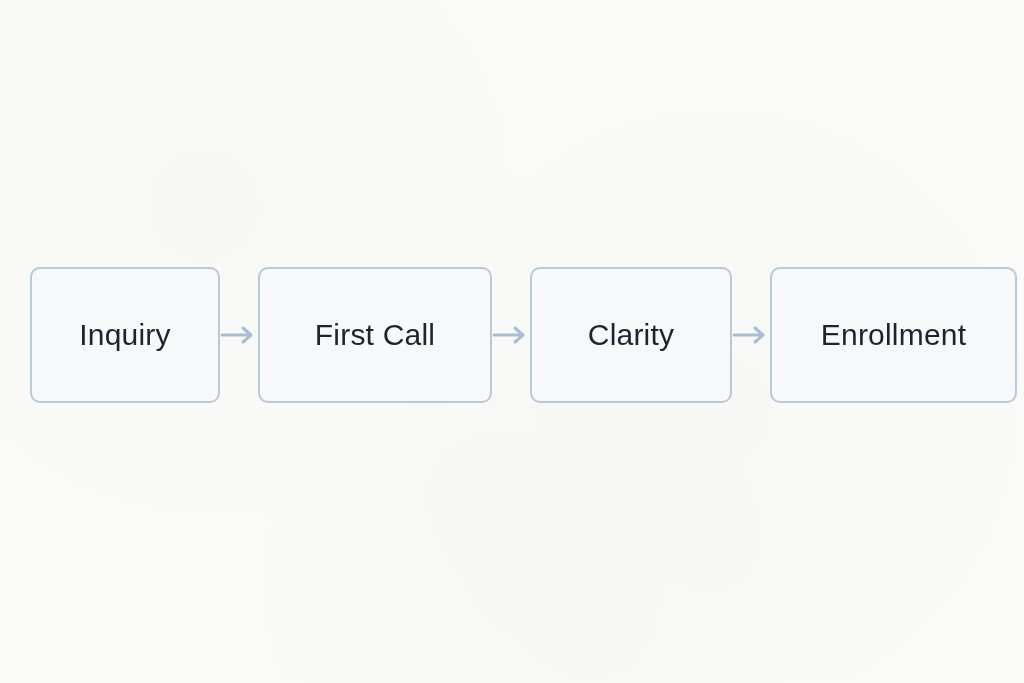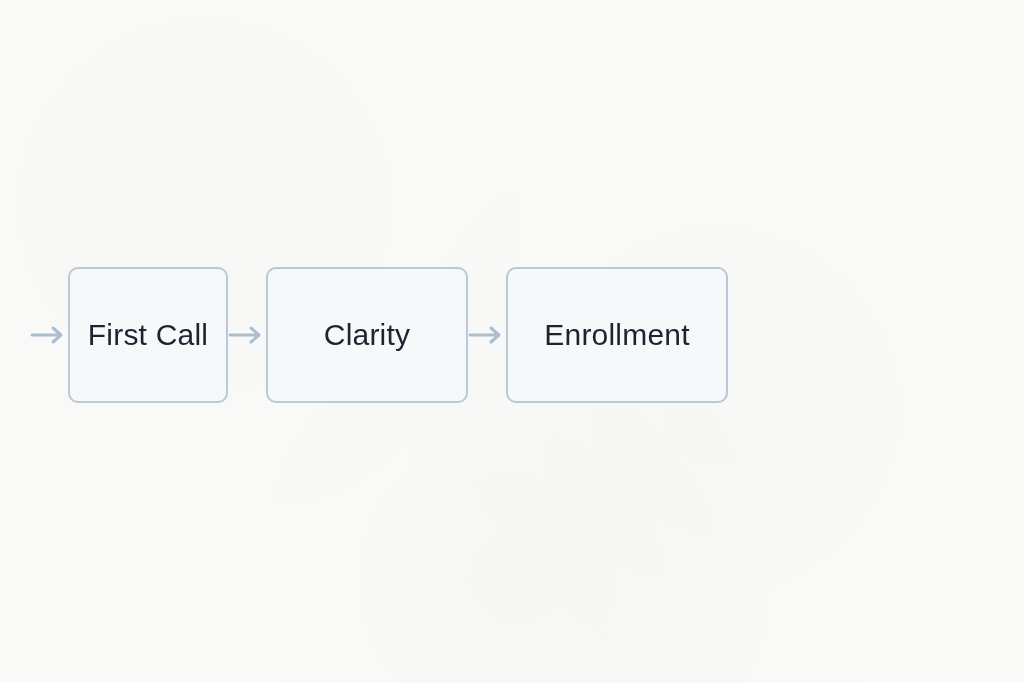--- a/index.html
+++ b/index.html
@@ -40,39 +40,42 @@
     background: #f6f8fa;
     display: flex;
     align-items: center;
     justify-content: center;
     font-size: 30px;
     font-weight: 500;
     color: #1c2430;
     letter-spacing: 0.2px;
   }
   .node.n1 { width: 190px; }
-  .node.n2 { width: 160px; }
+  .node.n2 { width: 234px; }
   .node.n3 { width: 202px; }
-  .node.n4 { width: 222px; }
+  .node.n4 { width: 247px; }
   .arrow {
     width: 38px;
     display: flex;
     align-items: center;
     justify-content: center;
     flex: 0 0 38px;
   }
   .arrow svg { display: block; }
 </style>
 </head>
 <body>
 
 <div class="bg-texture"></div>
 
 <div class="flow-row">
 
+  <div class="node n1">
+    <span>Inquiry</span>
+  </div>
 
   <div class="arrow">
     <svg width="38" height="24" viewBox="0 0 38 24">
       <path d="M2 12 H28 M23 5 L31 12 L23 19" stroke="#a9bed0" stroke-width="3" fill="none" stroke-linecap="round" stroke-linejoin="round"></path>
     </svg>
   </div>
 
   <div class="node n2">
     <span>First Call</span>
   </div>

